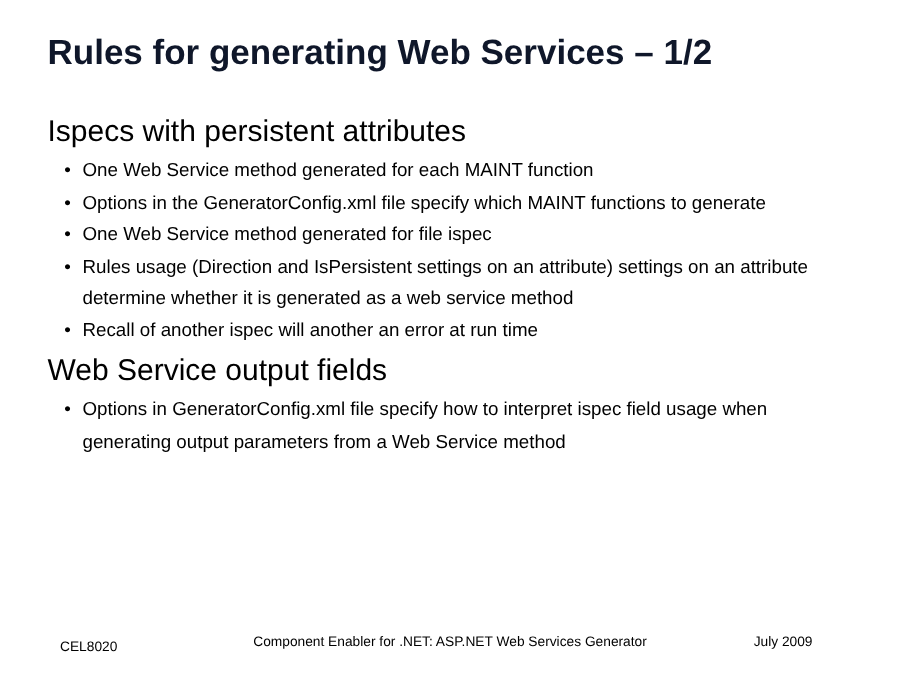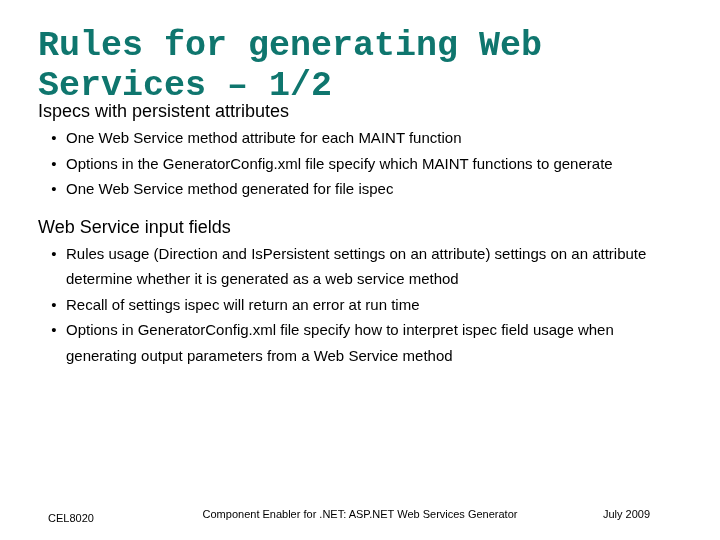--- a/index.html
+++ b/index.html
@@ -14,37 +14,36 @@
   .slide {
     position: relative;
     width: 720px;
     height: 540px;
     box-sizing: border-box;
   }
   .title {
     position: absolute;
     left: 38px;
     top: 26px;
-    font-size: 35px;
+    font-size: 28px;
     font-weight: bold;
-    color: #0f766e;
+    color: #0f172a;
     letter-spacing: 0px;
-    font-family: Liberation Mono, monospace;
   }
   .content {
     position: absolute;
     left: 38px;
     top: 86px;
     width: 640px;
     color: #000000;
   }
   .heading {
-    font-size: 18px;
+    font-size: 24px;
     line-height: 1.5;
-    margin-top: 12px;
+    margin-top: 2px;
   }
   .bullet-row {
     display: flex;
     font-size: 15px;
     line-height: 1.7;
     margin-top: 0px;
   }
   .bullet-dot {
     flex: 0 0 24px;
     text-align: center;
@@ -87,43 +86,43 @@
 
 <div class="slide">
 
   <div class="title">Rules for generating Web Services – 1/2</div>
 
   <div class="content">
 
     <div class="heading">Ispecs with persistent attributes</div>
     <div class="bullet-row">
       <div class="bullet-dot">•</div>
-      <div class="bullet-text">One Web Service method attribute for each MAINT function</div>
+      <div class="bullet-text">One Web Service method generated for each MAINT function</div>
     </div>
     <div class="bullet-row">
       <div class="bullet-dot">•</div>
       <div class="bullet-text">Options in the GeneratorConfig.xml file specify which MAINT functions to generate</div>
     </div>
 
     <div class="bullet-row">
       <div class="bullet-dot">•</div>
       <div class="bullet-text">One Web Service method generated for file ispec</div>
     </div>
 
-    <div class="heading">Web Service input fields</div>
     <div class="bullet-row">
       <div class="bullet-dot">•</div>
       <div class="bullet-text"><span>Rules usage (</span><span class="italic">Direction</span><span> and </span><span class="italic">IsPersistent</span><span> settings on an attribute) settings on an attribute determine whether it is generated as a web service method</span></div>
     </div>
 
     <div class="bullet-row">
       <div class="bullet-dot">•</div>
-      <div class="bullet-text">Recall of settings ispec will return an error at run time</div>
+      <div class="bullet-text">Recall of another ispec will another an error at run time</div>
     </div>
 
+    <div class="heading">Web Service output fields</div>
     <div class="bullet-row">
       <div class="bullet-dot">•</div>
       <div class="bullet-text">Options in GeneratorConfig.xml file specify how to interpret ispec field usage when generating output parameters from a Web Service method</div>
     </div>
 
   </div>
 
   <div class="footer">
     <div class="footer-left">CEL8020</div>
     <div class="footer-center">Component Enabler for .NET: ASP.NET Web Services Generator</div>

